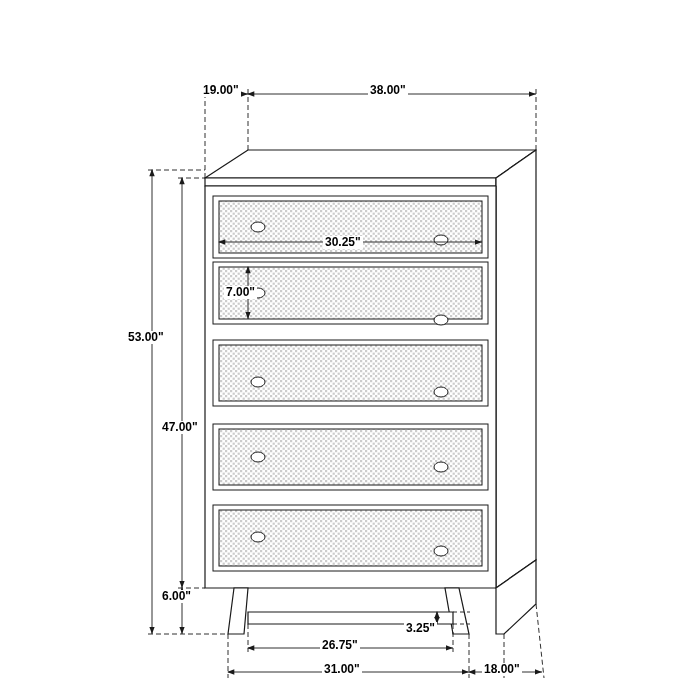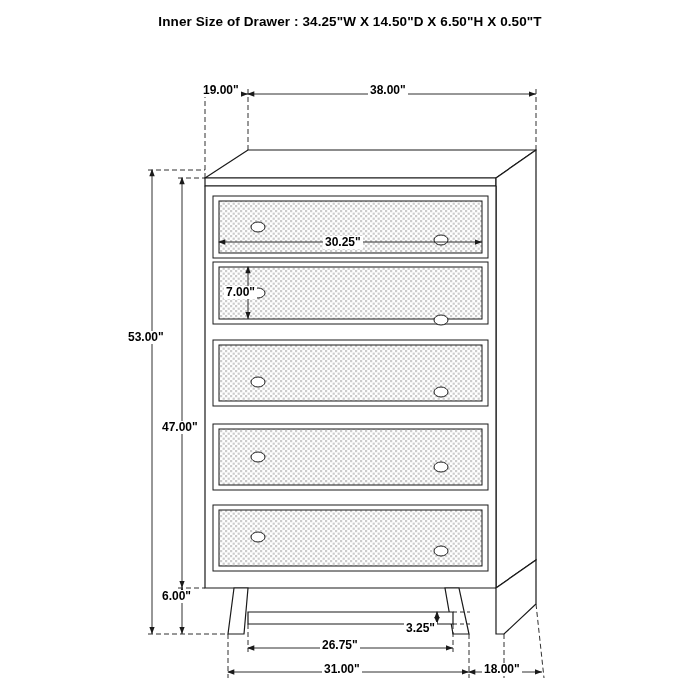--- a/index.html
+++ b/index.html
@@ -47,21 +47,20 @@
     padding: 0 2px;
     white-space: nowrap;
     line-height: 13px;
   }
 </style>
 </head>
 <body>
 
 <div id="stage">
 
-  <div class="title">Inner Size of Drawer  : 34.25"W X 14.50"D X 6.50"H X 0.50"T</div>
 
   <svg class="diagram" viewBox="0 0 700 700">
     <defs>
       <marker id="arrEnd" markerWidth="9" markerHeight="9" refX="8" refY="3" orient="auto" markerUnits="strokeWidth">
         <path d="M0,0 L8,3 L0,6 z" fill="#1a1a1a"></path>
       </marker>
       <marker id="arrStart" markerWidth="9" markerHeight="9" refX="1" refY="3" orient="auto" markerUnits="strokeWidth">
         <path d="M8,0 L0,3 L8,6 z" fill="#1a1a1a"></path>
       </marker>
       <pattern id="weave" width="5" height="5" patternUnits="userSpaceOnUse">

